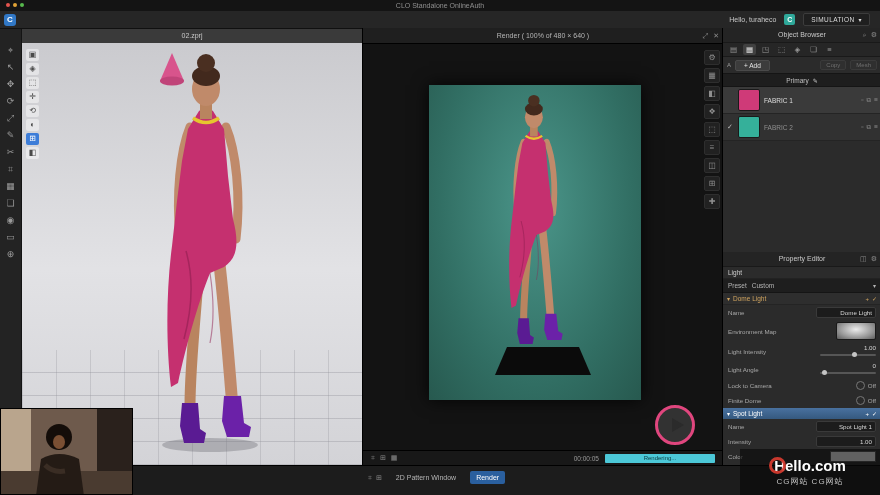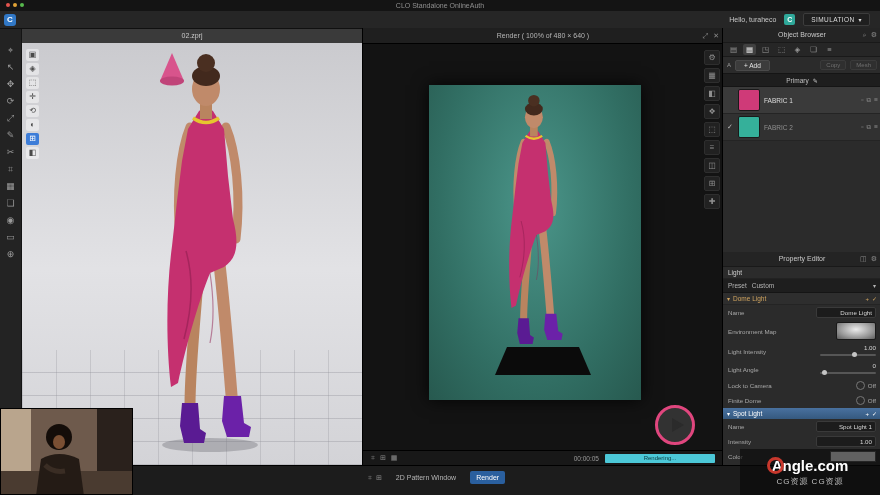--- a/index.html
+++ b/index.html
@@ -428,18 +428,18 @@
       <path d="M40,50 Q58,40 78,50 L83,87 L35,87 Z" fill="#241b15"></path>
       <circle cx="58" cy="28" r="13" fill="#140d09"></circle>
       <ellipse cx="58" cy="33" rx="6" ry="7" fill="#7a4f33"></ellipse>
       <path d="M44,56 Q52,64 64,62" stroke="#3a2d24" stroke-width="5" fill="none"></path>
     </svg>
   </div>
 
   <div class="abs watermark">
     <span class="wm-title">
       <span class="wm-ring"></span>
-      <span>Angle.com</span>
+      <span>Hello.com</span>
     </span>
-    <span class="wm-sub">CG资源  CG资源</span>
+    <span class="wm-sub">CG网站  CG网站</span>
   </div>
 
 </div>
 
 </body></html>

